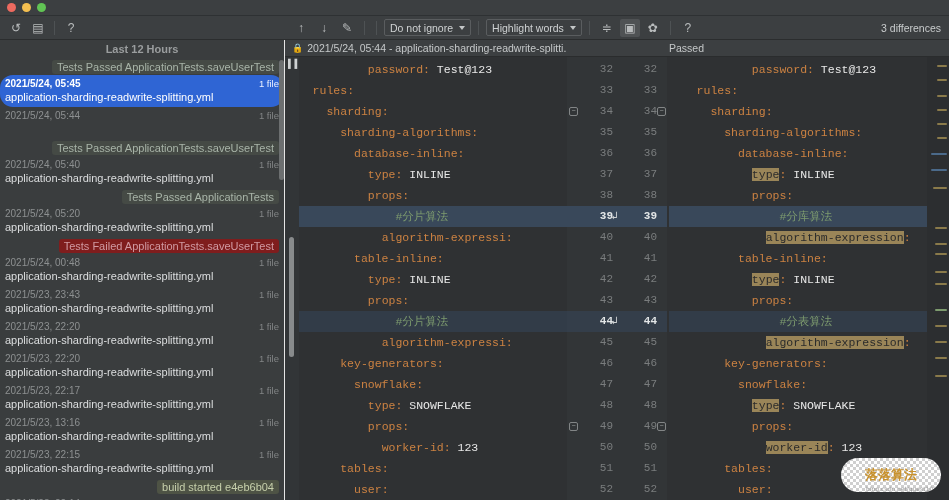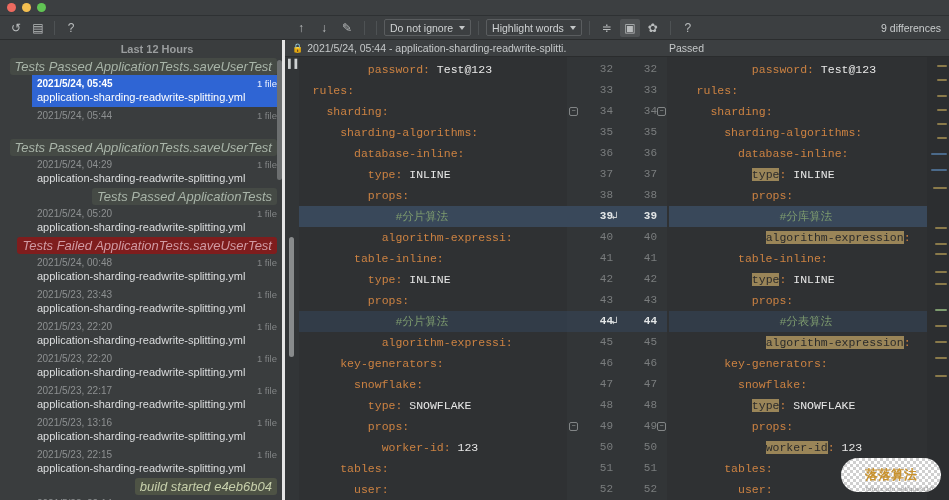--- a/index.html
+++ b/index.html
@@ -29,31 +29,31 @@
     background:#3c3f41;white-space:nowrap;}
   .caret{width:0;height:0;border-left:3.5px solid transparent;border-right:3.5px solid transparent;
     border-top:4px solid #c3c6c7;}
   .diffcount{position:absolute;right:8px;color:#c9cccd;font-size:10.5px;}
 
   
   .body{height:460px;display:flex;}
 
   
   .sidebar{width:285px;background:#3a3d3e;position:relative;overflow:hidden;
-    border-right:3px solid #e5e5e5;padding-left:32px;}
+    border-right:1px solid #e5e5e5;}
   .sb-header{height:18px;display:flex;align-items:center;justify-content:center;
     color:#9a9d9e;font-size:11px;font-weight:bold;}
   .sb-tag-row{height:17px;display:flex;align-items:center;justify-content:flex-end;
     padding-right:5px;}
-  .sb-tag{font-size:13px;padding:1px 5px;border-radius:3px;white-space:nowrap;font-style:italic;}
+  .sb-tag{font-size:11px;padding:1px 5px;border-radius:3px;white-space:nowrap;}
   .sb-tag.pass{background:#454a45;color:#a8b4a8;}
   .sb-tag.fail{background:#7f1d1d;color:#d09aa2;}
   .sb-tag.build{background:#4e5345;color:#c6cfab;}
   .snap{height:32px;padding:1px 5px 0 5px;cursor:default;}
-  .snap.sel{background:#2f65d4;}
+  .snap.sel{background:#2f65d4;border-radius:13px;}
   .snap-top{display:flex;justify-content:space-between;align-items:center;height:14px;}
   .snap-date{font-size:10px;color:#8d9091;}
   .snap.sel .snap-date{color:#fff;font-weight:bold;}
   .snap-files{font-size:9.5px;color:#828586;}
   .snap.sel .snap-files{color:#eaf0ff;}
   .snap-file{font-size:11px;color:#dcdedf;height:15px;line-height:15px;
     overflow:hidden;white-space:nowrap;}
   .snap.sel .snap-file{color:#fff;}
   .snap-file.revert{font-weight:bold;color:#e6e8e9;}
   .sb-scroll{position:absolute;right:0;top:20px;width:5px;height:120px;
@@ -148,21 +148,21 @@
     <span class="combo">
       <span>Highlight words</span>
       <i class="caret"></i>
     </span>
     <span class="vsep"></span>
     <span class="ico">≑</span>
     <span class="ico pressed">▣</span>
     <span class="ico">✿</span>
     <span class="vsep"></span>
     <span class="ico">?</span>
-    <span class="diffcount">9 differences</span>
+    <span class="diffcount">3 differences</span>
   </div>
 </div>
 
 <div class="body">
 
   <div class="sidebar">
     <div class="sb-header">Last 12 Hours</div>
     <div id="sb-list">
         <div class="sb-tag-row">
           <span class="sb-tag pass">Tests Passed ApplicationTests.saveUserTest</span>
@@ -178,21 +178,21 @@
           <div class="snap-top">
             <span class="snap-date">2021/5/24, 05:44</span>
             <span class="snap-files">1 file</span>
           </div>
         </div>
         <div class="sb-tag-row">
           <span class="sb-tag pass">Tests Passed ApplicationTests.saveUserTest</span>
         </div>
         <div class="snap">
           <div class="snap-top">
-            <span class="snap-date">2021/5/24, 04:29</span>
+            <span class="snap-date">2021/5/24, 05:40</span>
             <span class="snap-files">1 file</span>
           </div>
           <div class="snap-file">application-sharding-readwrite-splitting.yml</div>
         </div>
         <div class="sb-tag-row">
           <span class="sb-tag pass">Tests Passed ApplicationTests</span>
         </div>
         <div class="snap">
           <div class="snap-top">
             <span class="snap-date">2021/5/24, 05:20</span>

